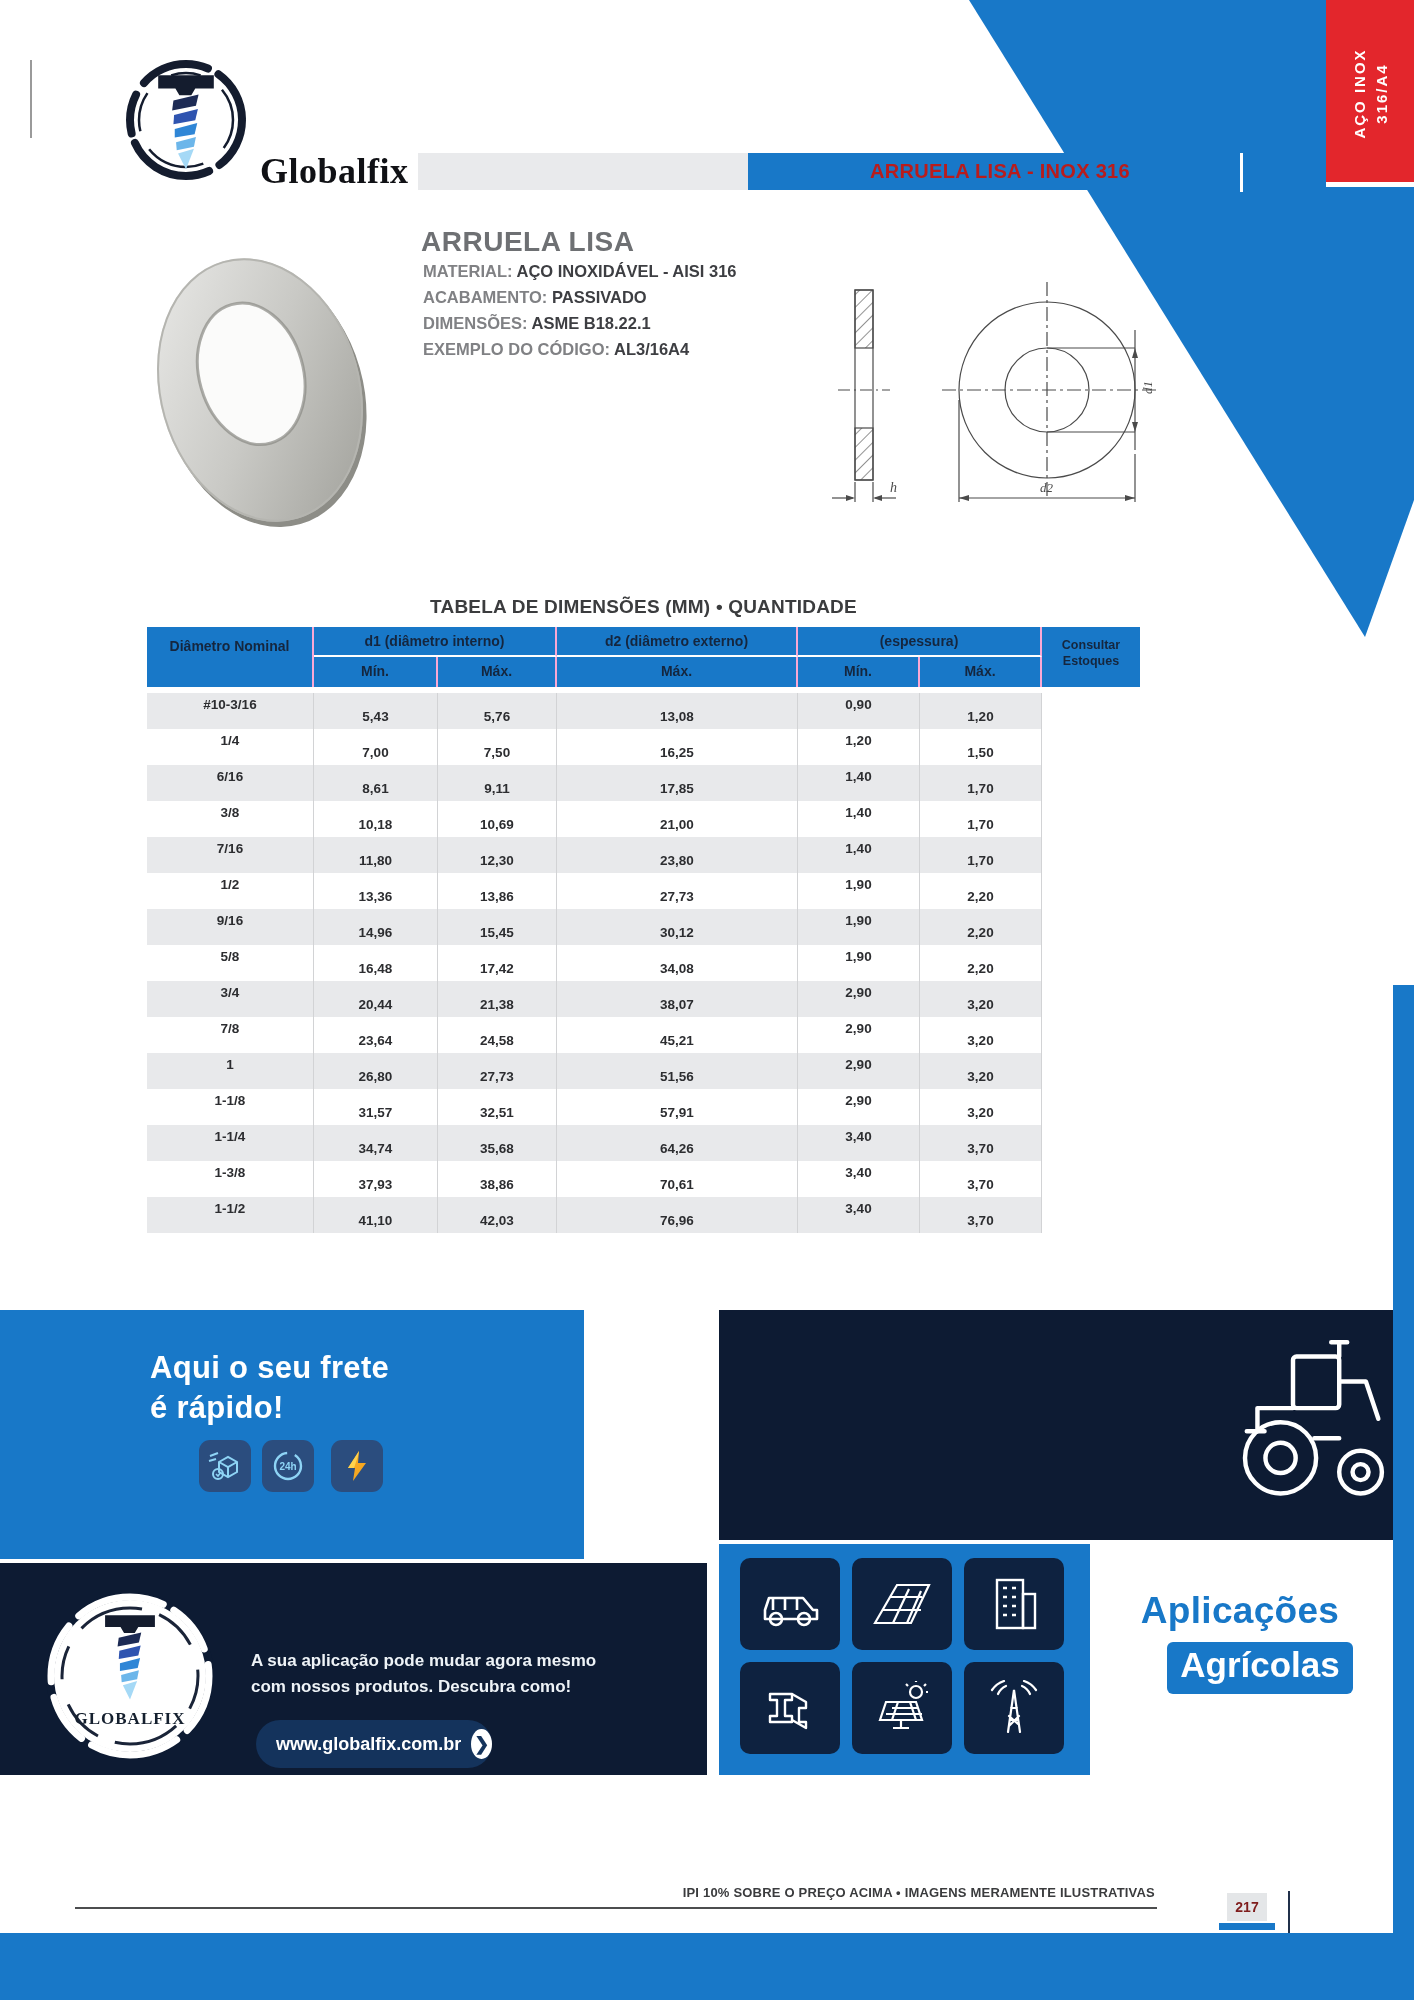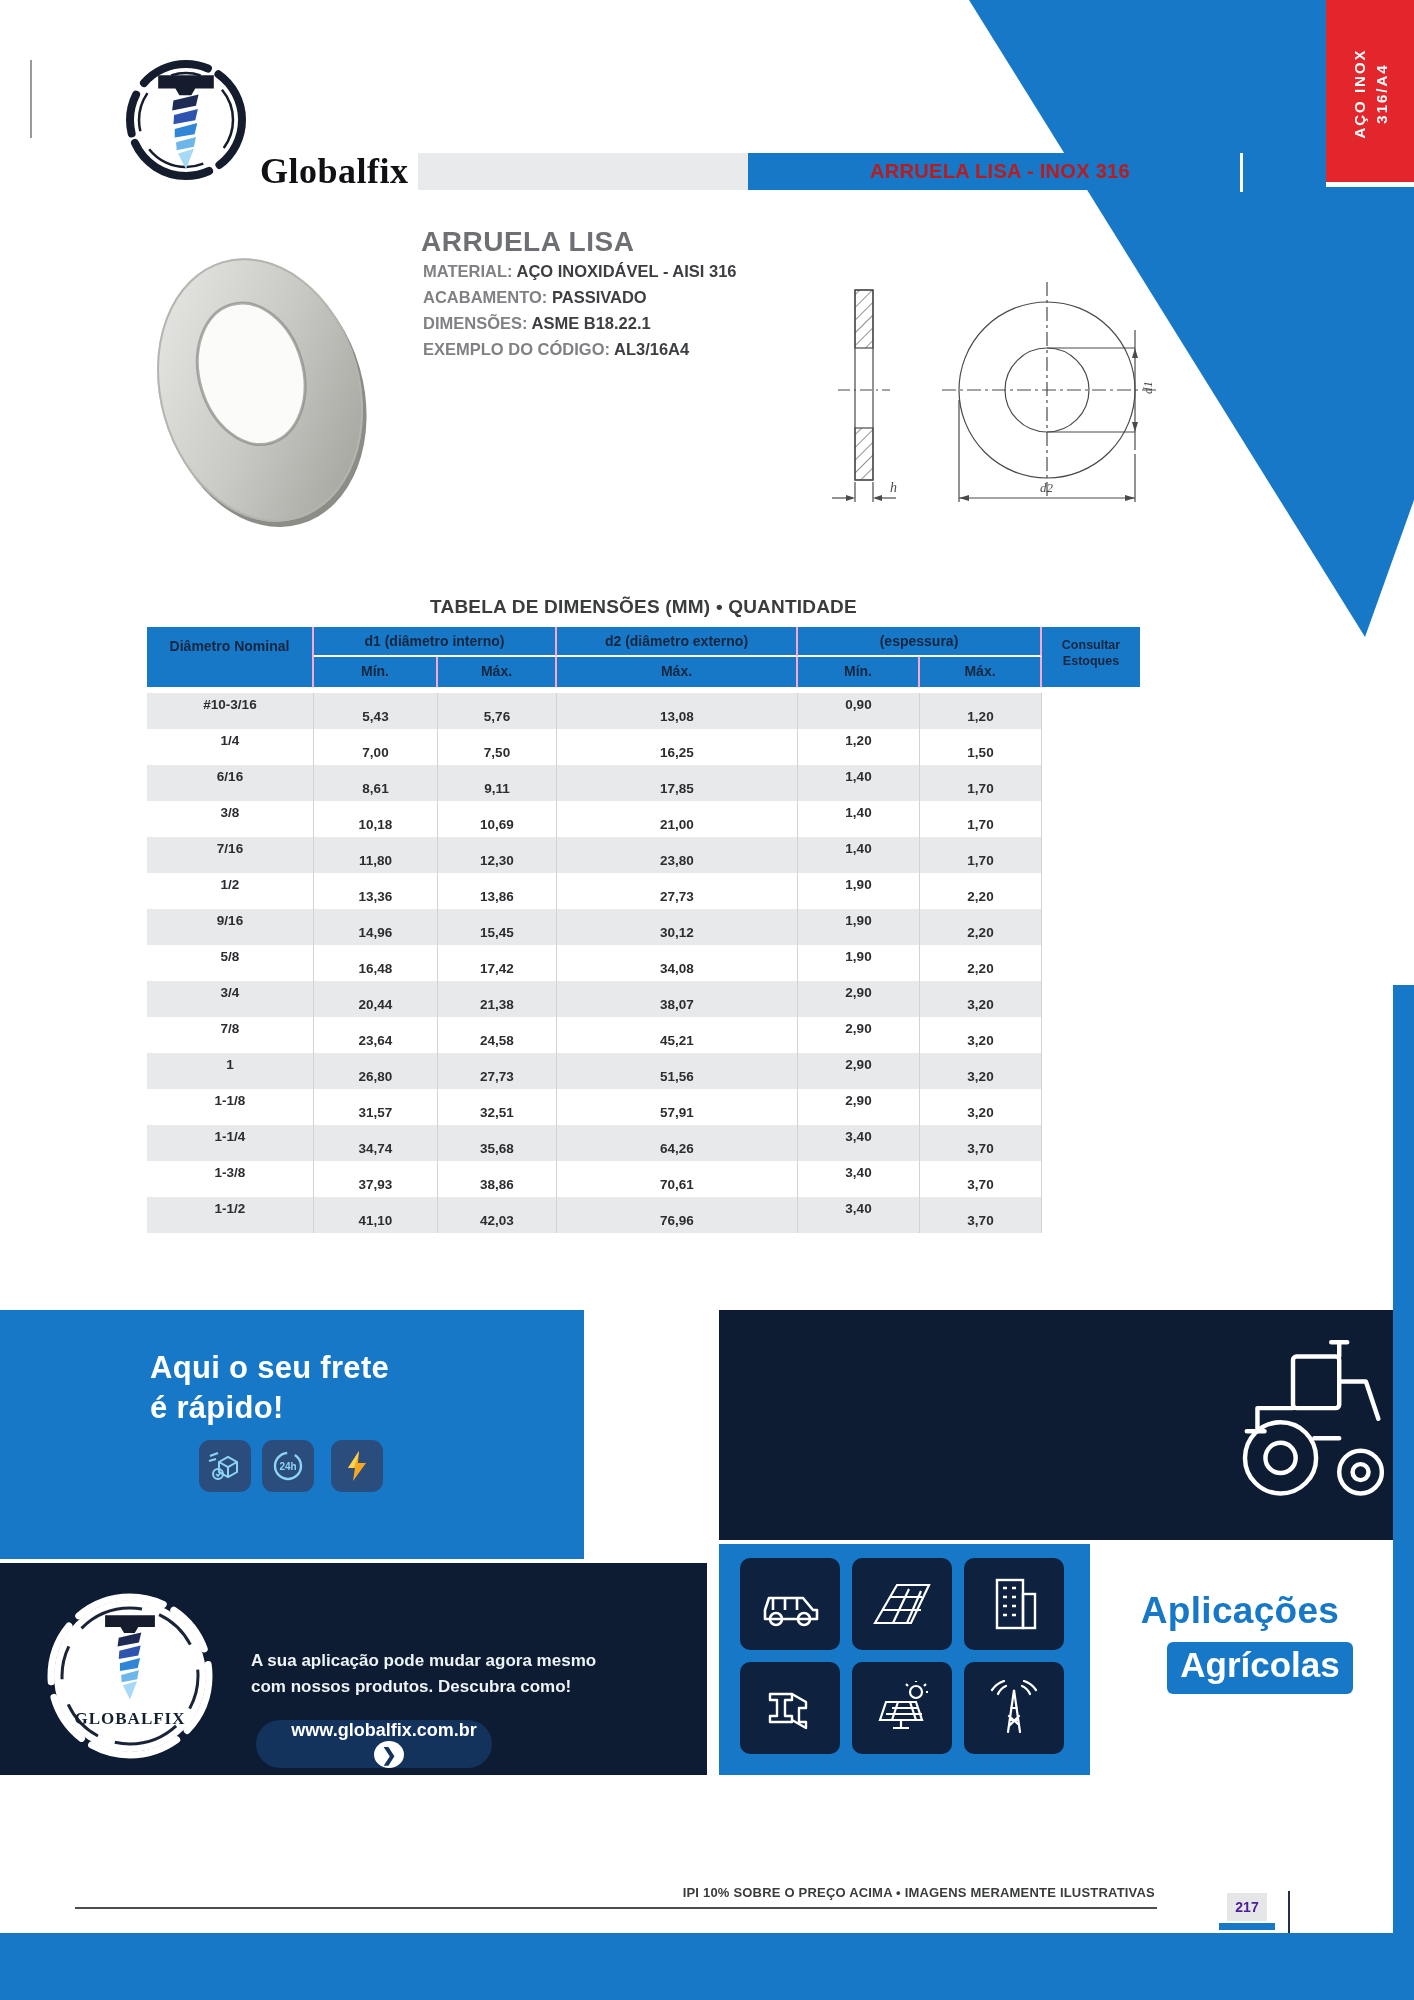--- a/index.html
+++ b/index.html
@@ -59,39 +59,39 @@
   
   .blk { position:absolute; }
   .blk-blue { background:#1878c8; }
   .blk-navy { background:#0d1b33; }
   .freight-line { position:absolute; left:150px; color:#fff; font-weight:bold; font-size:31px;
                   letter-spacing:.3px; }
   .tile { position:absolute; width:52px; height:52px; background:#2b4d7e; border-radius:11px;
           display:flex; align-items:center; justify-content:center; }
   .promo-line { position:absolute; left:251px; color:#eef3f7; font-weight:bold; font-size:17px; }
   .url-pill { position:absolute; left:256px; top:1720px; width:236px; height:48px; background:#14335c;
-              border-radius:24px; display:flex; align-items:center; padding-left:20px;flex-direction:column; }
+              border-radius:24px; display:flex; align-items:center; padding-left:20px; }
   .url-text { color:#fff; font-weight:bold; font-size:18px; }
   .url-arrow { width:30px; height:30px; border-radius:50%; background:#fff; color:#14335c;
                font-weight:bold; font-size:18px; display:flex; align-items:center; justify-content:center;
                margin-left:10px; }
   .app-tile { position:absolute; width:100px; height:92px; background:#0e2240; border-radius:10px;
               display:flex; align-items:center; justify-content:center; }
   .apps-line1 { position:absolute; left:1090px; top:1590px; width:300px; text-align:center;
                 color:#1878c8; font-weight:bold; font-size:37px; letter-spacing:.3px; }
   .apps-line2 { position:absolute; left:1147px; top:1642px; width:186px; height:52px; background:#1878c8;
                 border-radius:6px; color:#fff; font-weight:bold; font-size:35px; text-align:center;
                 padding-top:3px;margin-left:20px; }
 
   
   .foot-note { position:absolute; left:500px; top:1885px; width:655px; text-align:right;
                font-size:13px; font-weight:bold; color:#3a3b3d; letter-spacing:.2px; }
   .foot-line { position:absolute; left:75px; top:1907px; width:1082px; height:2px; background:#4c4d4f; }
   .page-box { position:absolute; left:1227px; top:1893px; width:40px; height:28px; background:#e4e6e8;
-              color:#4c1d95; font-weight:bold; font-size:14px; text-align:center; padding-top:6px; }
+              color:#7f1d1d; font-weight:bold; font-size:14px; text-align:center; padding-top:6px; }
   .page-underline { position:absolute; left:1219px; top:1923px; width:56px; height:7px; background:#1878c8; }
   .foot-vline { position:absolute; left:1288px; top:1891px; width:2px; height:42px; background:#20304a; }
   .right-strip { position:absolute; left:1393px; top:985px; width:21px; height:1015px; background:#1878c8; }
   .app-bar { position:absolute; left:0; top:1933px; width:1414px; height:67px; background:#1878c8; }
 </style>
 </head>
 <body>
 
 <div id="page">
 

